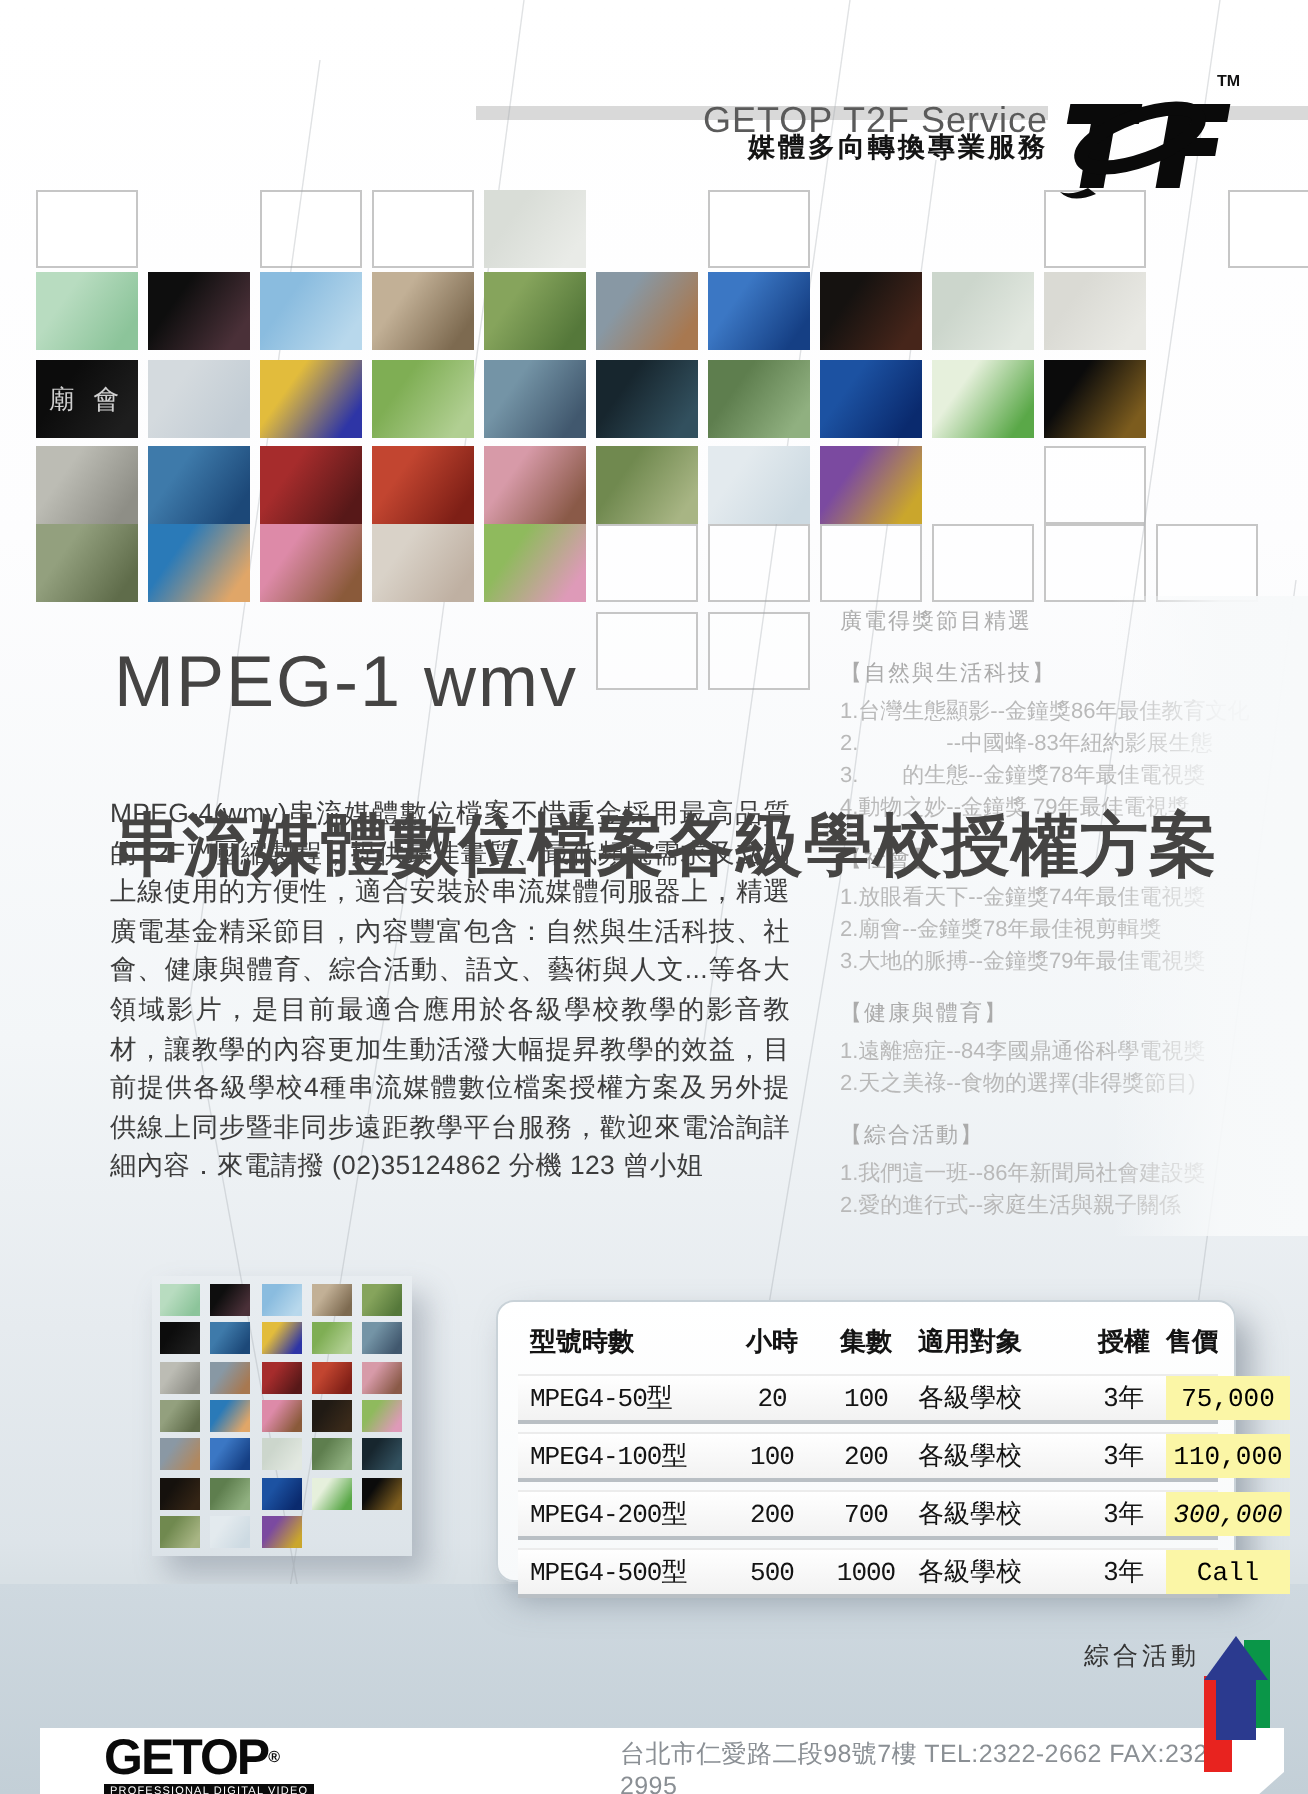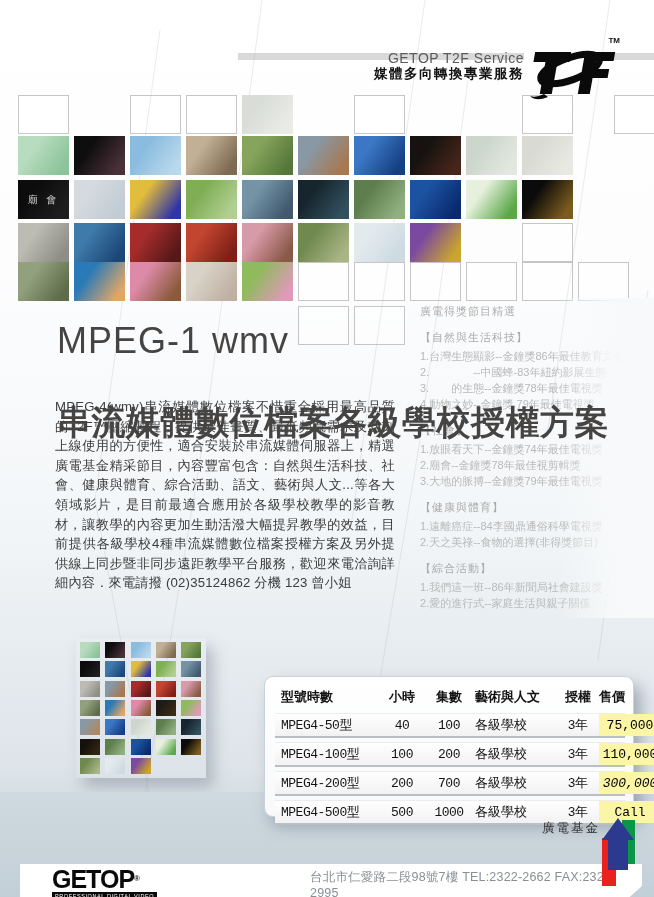--- a/index.html
+++ b/index.html
@@ -4,28 +4,28 @@
 <style>
   html,body{margin:0;padding:0;background:#fff;}
   #page{position:relative;width:654px;height:897px;overflow:hidden;
         font-family:"Liberation Sans",sans-serif;
         background:linear-gradient(180deg,#ffffff 0%,#fdfdfe 30%,#f3f6f8 58%,#e6ebef 74%,#dde4e9 86%,#d8e0e5 88%);}
   .abs{position:absolute;}
   
   #guides{position:absolute;left:0;top:0;z-index:1;pointer-events:none;}
   
   .hdr-bar{background:#d9d9d9;height:7px;z-index:0;}
-  .svc1{font-size:14px;color:#5a5a5a;letter-spacing:.5px;text-align:right;z-index:2;}
+  .svc1{font-size:18px;color:#5a5a5a;letter-spacing:.5px;text-align:right;z-index:2;}
   .svc2{font-size:13.5px;color:#141414;font-weight:bold;letter-spacing:1.5px;text-align:right;z-index:2;}
   .tm{font-size:8px;color:#111;font-weight:bold;}
   
   .cell{position:absolute;width:51px;height:39px;box-sizing:border-box;}
   .cell.box{border:1px solid #c6c6c6;background:rgba(255,255,255,.55);z-index:0;}
   .cell.photo{z-index:2;display:flex;align-items:center;justify-content:center;}
-  .cell .ctxt{font-family:"Liberation Serif",serif;font-size:10px;letter-spacing:3px;}
+  .cell .ctxt{font-family:"Liberation Serif",serif;font-size:13px;letter-spacing:3px;}
   
   #title1{font-size:36px;font-weight:500;color:#454443;letter-spacing:1px;z-index:5;}
   #title2{font-size:34px;font-weight:bold;color:#454443;letter-spacing:.5px;z-index:5;white-space:nowrap;margin-top:44px;}
   
   #bodytext{width:340px;font-size:13.2px;line-height:19.6px;color:#3c3c3c;
             text-align:justify;z-index:3;letter-spacing:.2px;}
   
   #proglist{width:240px;font-size:11px;line-height:16px;color:#b4b4b4;z-index:2;white-space:nowrap;}
   #proglist .pl-title{margin-bottom:5px;color:#aeaeae;letter-spacing:1px;}
   #proglist .pl-head{margin:10px 0 3px;color:#ababab;letter-spacing:1px;}
@@ -207,32 +207,32 @@
       <div class="mini" style="left: 80px; top: 738.5px; background: linear-gradient(125deg, rgb(21, 17, 13) 30%, rgb(51, 36, 21) 85%); z-index: 4;"></div>
       <div class="mini" style="left: 105.3px; top: 738.5px; background: linear-gradient(125deg, rgb(94, 126, 78) 30%, rgb(144, 176, 128) 85%); z-index: 4;"></div>
       <div class="mini" style="left: 130.6px; top: 738.5px; background: linear-gradient(125deg, rgb(28, 82, 162) 30%, rgb(10, 42, 110) 85%); z-index: 4;"></div>
       <div class="mini" style="left: 155.9px; top: 738.5px; background: linear-gradient(125deg, rgb(230, 240, 220) 30%, rgb(90, 168, 72) 85%); z-index: 4;"></div>
       <div class="mini" style="left: 181.2px; top: 738.5px; background: linear-gradient(125deg, rgb(11, 11, 11) 30%, rgb(124, 92, 30) 85%); z-index: 4;"></div>
       <div class="mini" style="left: 80px; top: 757.8px; background: linear-gradient(125deg, rgb(112, 137, 79) 30%, rgb(168, 181, 132) 85%); z-index: 4;"></div>
       <div class="mini" style="left: 105.3px; top: 757.8px; background: linear-gradient(125deg, rgb(227, 234, 238) 30%, rgb(205, 218, 226) 85%); z-index: 4;"></div>
       <div class="mini" style="left: 130.6px; top: 757.8px; background: linear-gradient(125deg, rgb(123, 74, 160) 30%, rgb(202, 166, 44) 85%); z-index: 4;"></div>
     </div>
 
-  <div class="abs" id="pricing" style="left:264px;top:650px;margin-top:26px;">
+  <div class="abs" id="pricing" style="left:248px;top:650px;">
       <div class="trow head">
         <div class="tcell">型號時數</div>
         <div class="tcell center">小時</div>
         <div class="tcell center">集數</div>
-        <div class="tcell">藝術與人文</div>
+        <div class="tcell">適用對象</div>
         <div class="tcell center">授權</div>
         <div class="tcell">售價</div>
       </div>
       <div class="trow data">
         <div class="tcell mono">MPEG4-50型</div>
-        <div class="tcell mono center">40</div>
+        <div class="tcell mono center">20</div>
         <div class="tcell mono center">100</div>
         <div class="tcell">各級學校</div>
         <div class="tcell center">3年</div>
         <div class="pricecell" style="background: rgb(251, 246, 166);">75,000</div>
       </div>
       <div class="trow data">
         <div class="tcell mono">MPEG4-100型</div>
         <div class="tcell mono center">100</div>
         <div class="tcell mono center">200</div>
         <div class="tcell">各級學校</div>
@@ -252,21 +252,21 @@
         <div class="tcell mono center">500</div>
         <div class="tcell mono center">1000</div>
         <div class="tcell">各級學校</div>
         <div class="tcell center">3年</div>
         <div class="pricecell" style="background: rgb(251, 246, 166);">Call</div>
       </div>
     </div>
 
   <div class="abs" id="bottomband" style="left:0;top:792px;width:654px;height:105px;"></div>
 
-  <div class="abs fundlbl" style="left:542px;top:820px;">廣電基金</div>
+  <div class="abs fundlbl" style="left:542px;top:820px;">綜合活動</div>
 
   <div class="abs" id="footbar" style="left:20px;top:836px;width:622px;height:38px;">
     <div class="abs" style="left:32px;top:4px;">
       <div class="getop"><span>GETOP</span><span class="getop-reg">®</span></div>
       <div class="getop-bar">PROFESSIONAL DIGITAL VIDEO</div>
     </div>
     <div class="abs" style="left:110px;top:4px;">
     </div>
     <div class="abs" style="left:290px;top:5px;width:320px;">
       <div class="addr1">台北市仁愛路二段98號7樓 TEL:2322-2662 FAX:2322-2995</div>

